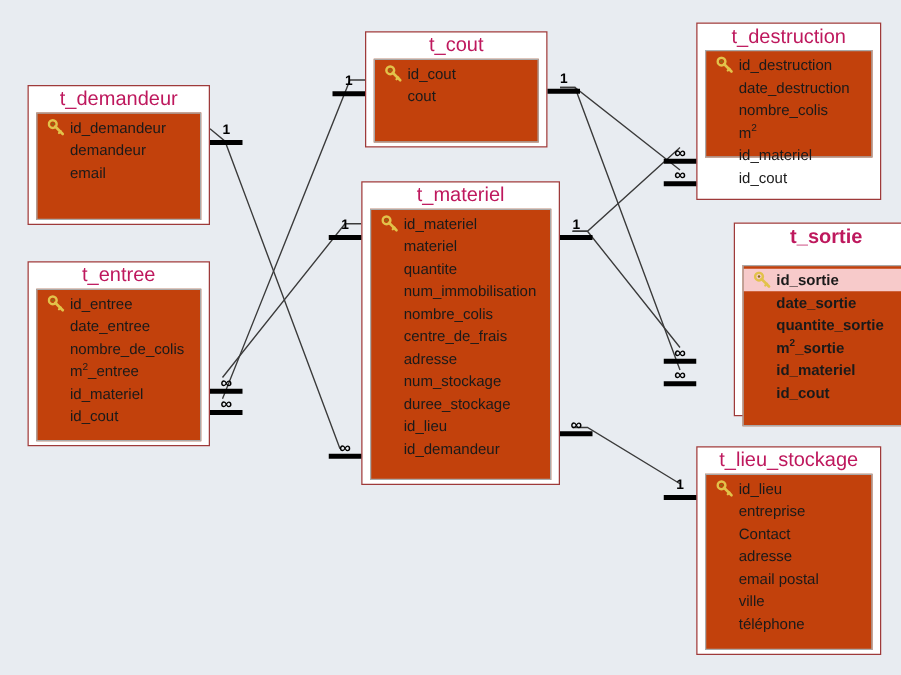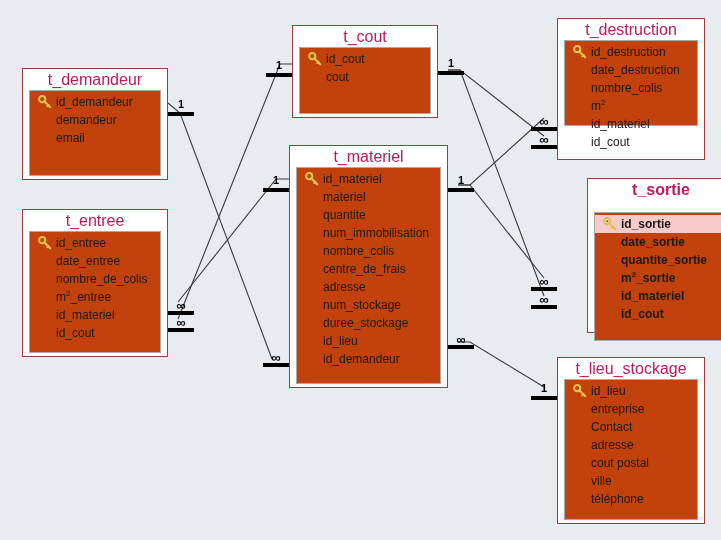--- a/index.html
+++ b/index.html
@@ -218,21 +218,21 @@
         <div class="field-list" style="height: 141px;">
           <div class="field"><span class="keyicon"><svg viewBox="0 0 14 14" width="14" height="14">
                 <circle cx="4.2" cy="4.2" r="3.1" fill="none" stroke="#e2c24a" stroke-width="2"></circle>
                 <circle cx="4.2" cy="4.2" r="1" fill="#8a6d12"></circle>
                 <path d="M6.2 6.2 L12.2 12.2" stroke="#e2c24a" stroke-width="2.1" stroke-linecap="round"></path>
                 <path d="M9.2 11.4 L10.6 10.0" stroke="#e2c24a" stroke-width="1.8" stroke-linecap="round"></path>
               </svg></span><span>id_lieu</span></div>
           <div class="field"><span>entreprise</span></div>
           <div class="field"><span>Contact</span></div>
           <div class="field"><span>adresse</span></div>
-          <div class="field"><span>cout postal</span></div>
+          <div class="field"><span>email postal</span></div>
           <div class="field"><span>ville</span></div>
           <div class="field"><span>téléphone</span></div>
         </div>
       </div>
     </div>
   <div id="endpoints-layer">
       <div class="endpoint" style="left: 168px; top: 101px; width: 26px; height: 16px;">
         <div class="bar"></div>
         <div class="card">1</div>
       </div>

